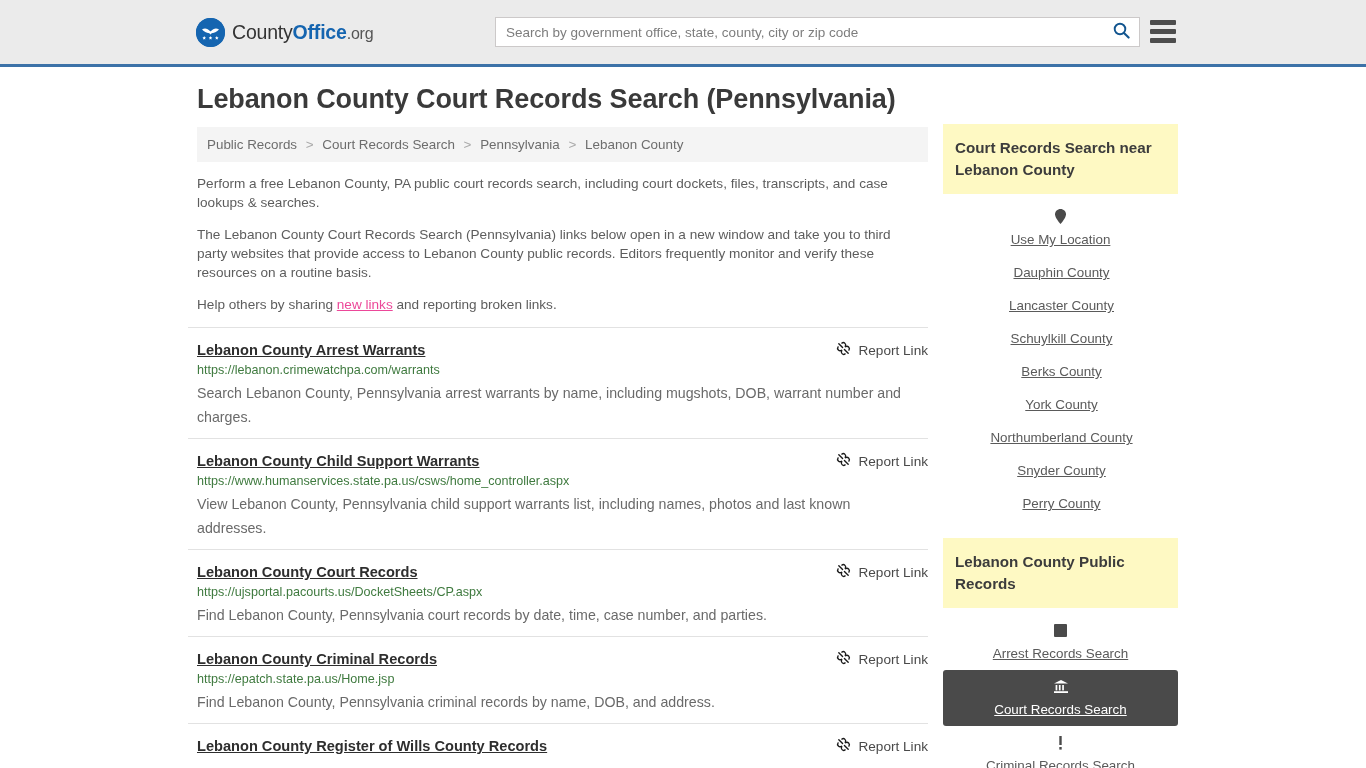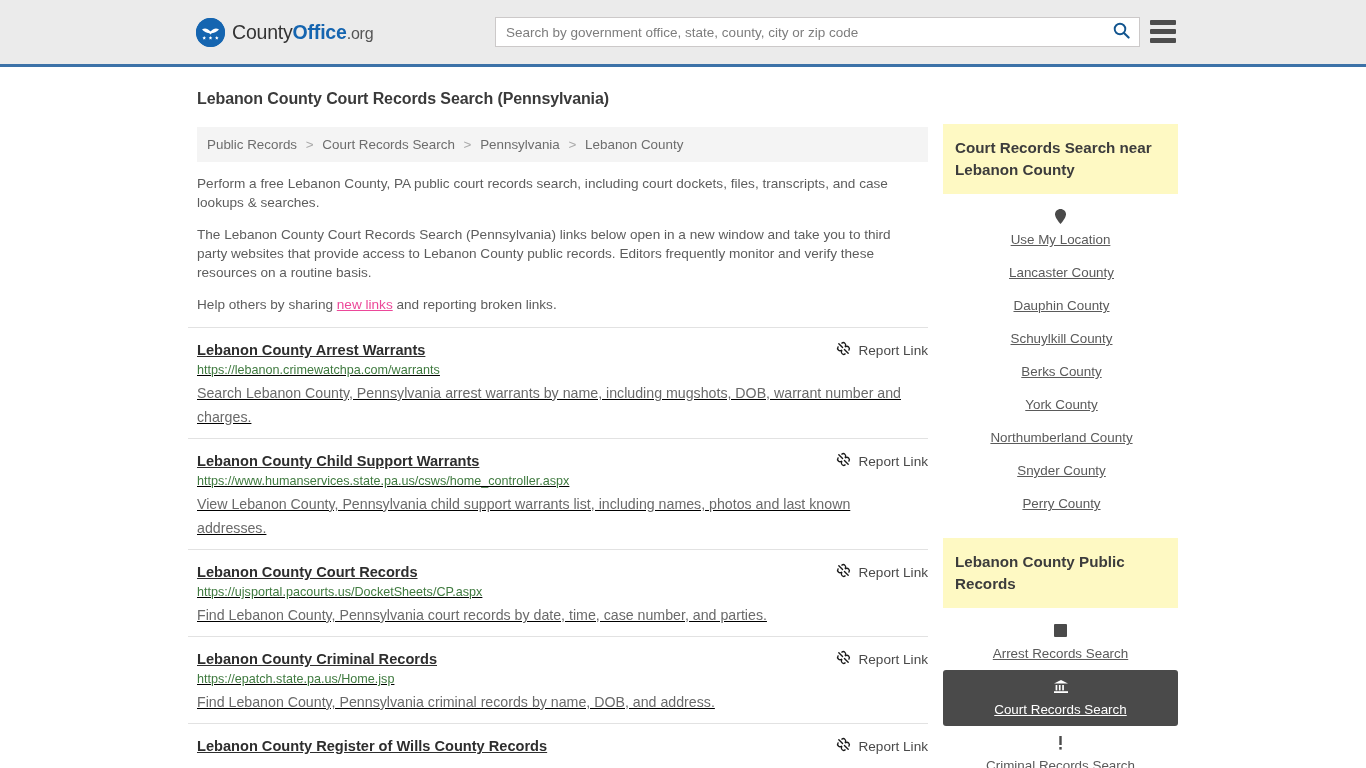--- a/index.html
+++ b/index.html
@@ -119,21 +119,21 @@
     margin: 0 auto;
     position: relative;
     display: flex;
     align-items: flex-start;
     padding-top: 18px;
   }
   .main-col { width: 740px; flex: 0 0 740px; }
   .side-col { width: 235px; flex: 0 0 235px; margin-left: 15px; padding-top: 39px; }
 
   h1.page-title {
-    font-size: 16px;
+    font-size: 27px;
     line-height: 28px;
     color: #3a3a3a;
     font-weight: 700;
     margin: 0 0 14px 9px;
     letter-spacing: -0.1px;
   }
 
   .breadcrumb {
     background: #f4f4f4;
     padding: 10px 10px;
@@ -156,21 +156,21 @@
     margin: 0 0 13px 9px;
     width: 710px;
   }
   .intro a {
     color: #ec4899;
     text-decoration: underline;
     font-weight: 400;
   }
 
   
-  .results { margin-top: 0; text-decoration: underline; }
+  .results { margin-top: 0; }
   .result {
     border-top: 1px solid #e2e2e2;
     padding: 13px 0 9px 9px;
     position: relative;
   }
   .result:first-child { border-top: 1px solid #e2e2e2; }
   .result-title {
     font-size: 14.6px;
     font-weight: 700;
     color: #2e2e2e;
@@ -411,24 +411,24 @@
           <div class="side-item">
             <span class="side-ico">
               <svg width="11" height="15" viewBox="0 0 11 15" aria-hidden="true">
                 <path d="M5.5 0 C2.5 0 0 2.4 0 5.3 C0 9.2 5.5 15 5.5 15 C5.5 15 11 9.2 11 5.3 C11 2.4 8.5 0 5.5 0 Z" fill="#4a4a4a"></path>
               </svg>
             </span>
             <a href="#">Use My Location</a>
           </div>
 
           <div class="side-item plain">
+            <a href="#">Dauphin County</a>
+          </div>
+          <div class="side-item plain">
             <a href="#">Lancaster County</a>
-          </div>
-          <div class="side-item plain">
-            <a href="#">Dauphin County</a>
           </div>
           <div class="side-item plain">
             <a href="#">Schuylkill County</a>
           </div>
           <div class="side-item plain">
             <a href="#">Berks County</a>
           </div>
           <div class="side-item plain">
             <a href="#">York County</a>
           </div>

